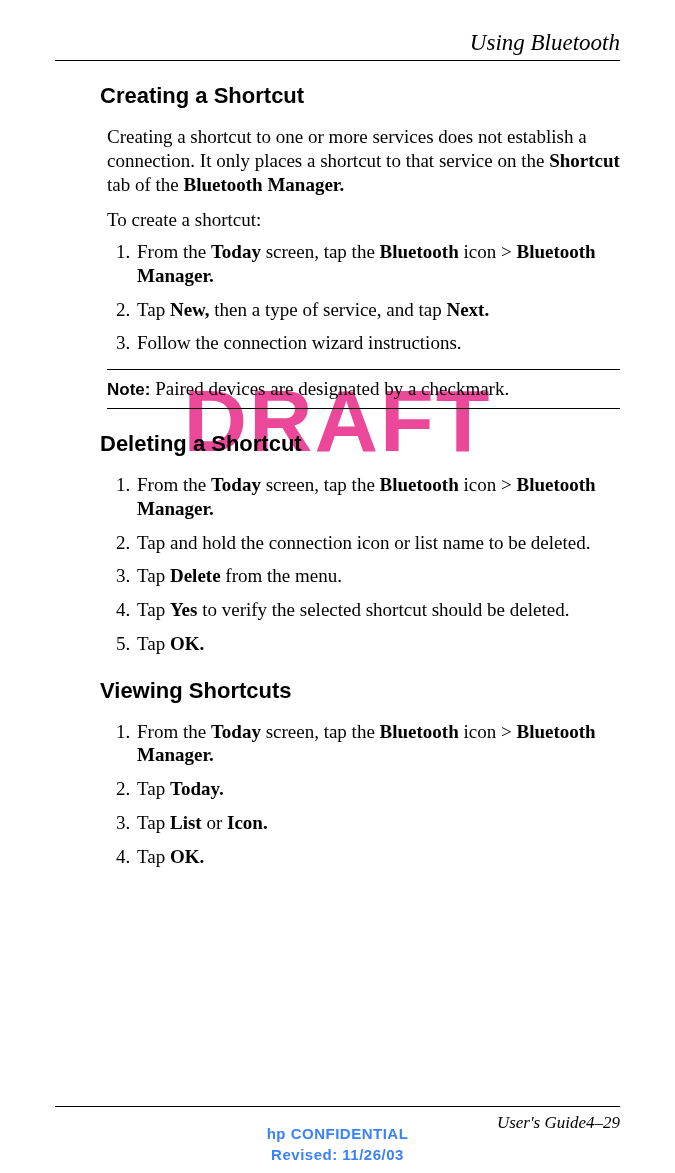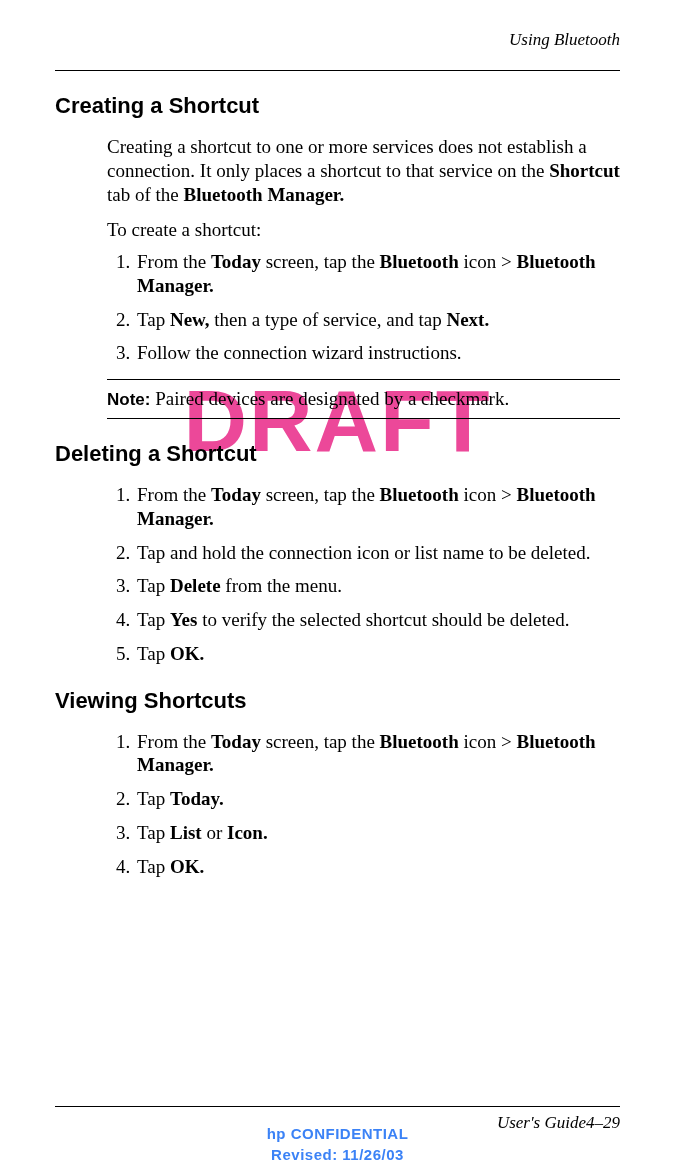--- a/index.html
+++ b/index.html
@@ -11,23 +11,23 @@
       width: 675px;
       height: 1173px;
       background: #fff;
       font-family: "Times New Roman", Times, serif;
       position: relative;
       padding: 30px 55px 40px 55px;
     }
     .header-right {
       text-align: right;
       font-style: italic;
-      font-size: 17px;
+      font-size: 23px;
       font-family: Georgia, serif;
-      margin-bottom: 20px;
+      margin-bottom: 4px;
     }
     .header-rule {
       border: none;
       border-top: 1.5px solid #000;
       margin-bottom: 22px;
     }
     .watermark {
       position: absolute;
       top: 370px;
       left: 50%;
@@ -43,20 +43,21 @@
     .content {
       position: relative;
       z-index: 1;
     }
     h2 {
       font-family: Arial, Helvetica, sans-serif;
       font-weight: bold;
       font-size: 22px;
       margin-bottom: 16px;
       margin-top: 0;
+      margin-left: 45px;
     }
     h2.subsection {
       margin-top: 22px;
     }
     .body-text {
       font-size: 19px;
       line-height: 1.25;
       margin-left: 52px;
       margin-bottom: 12px;
     }

